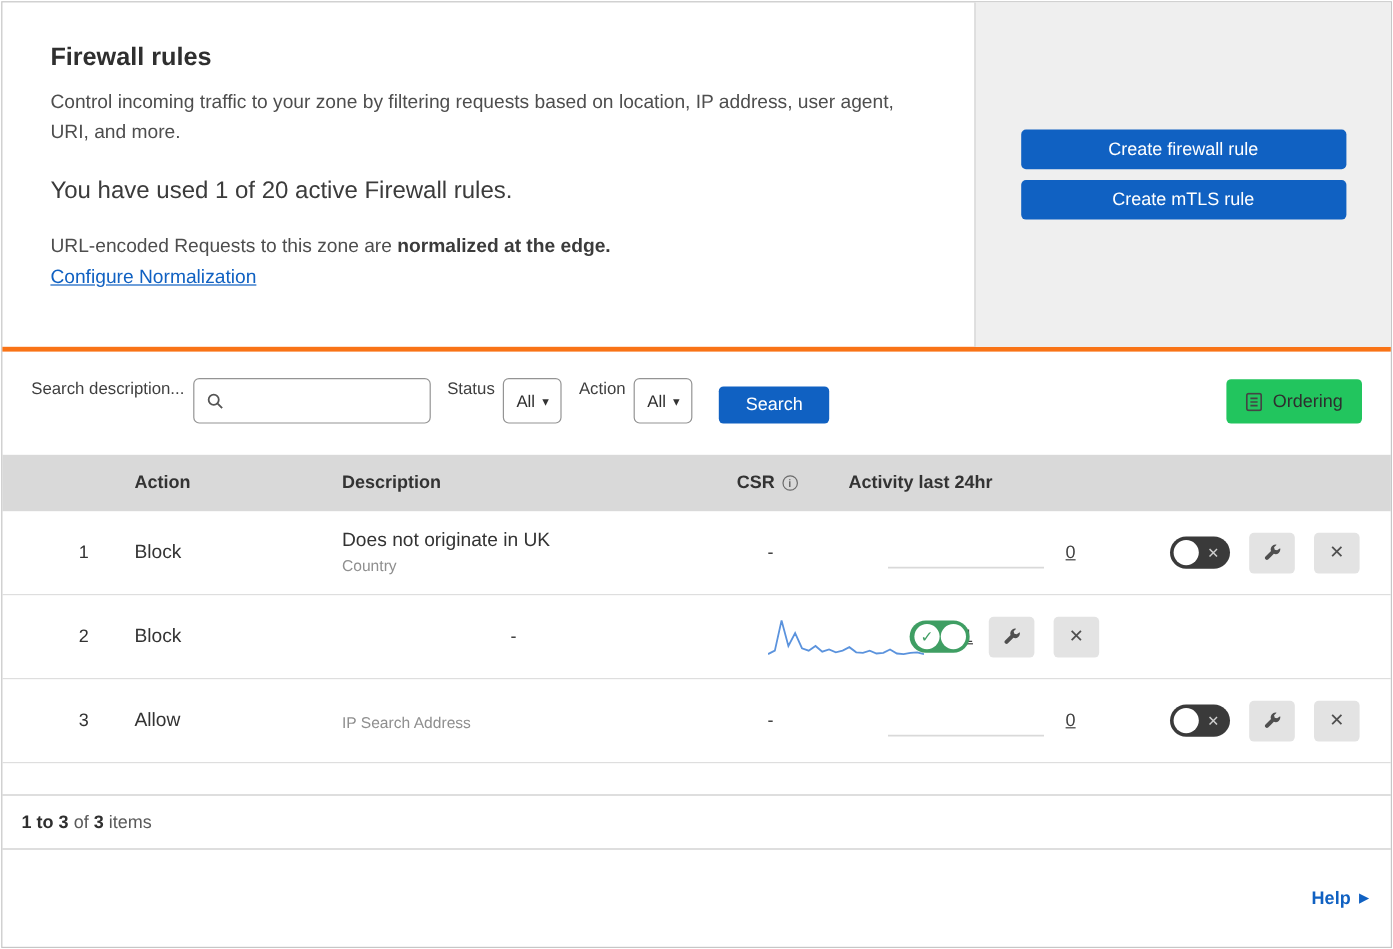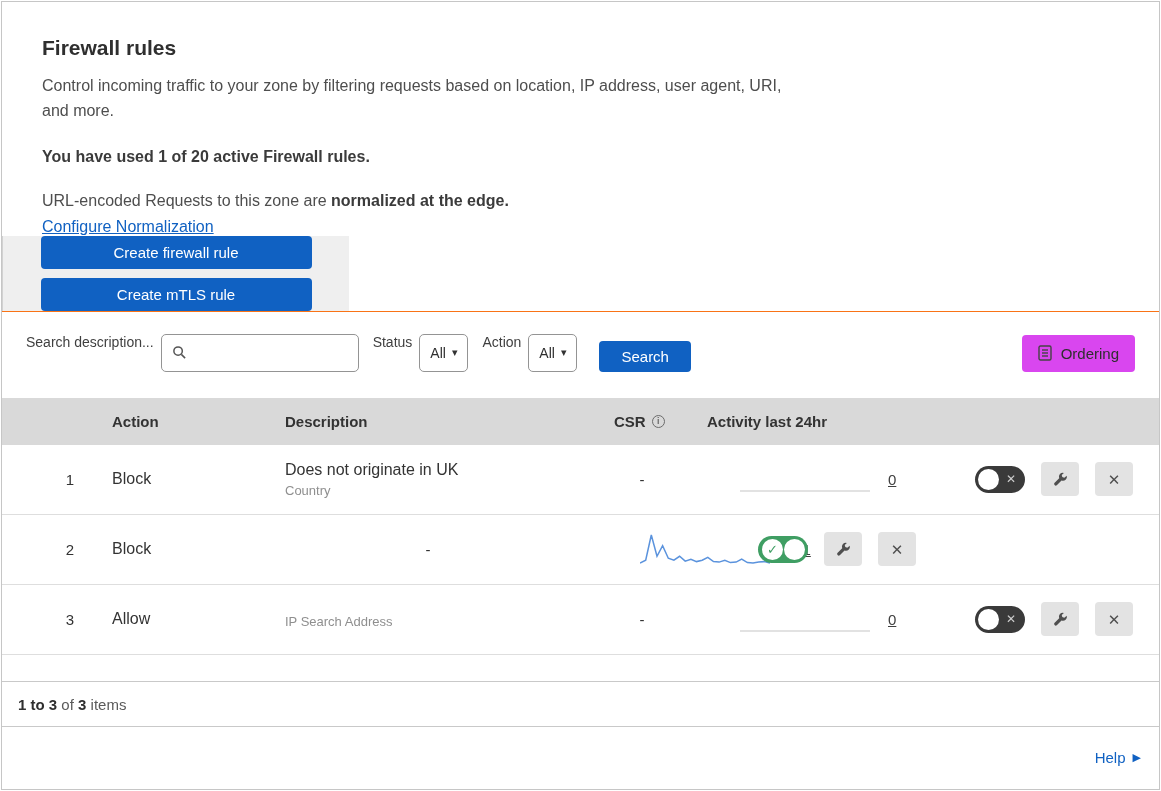--- a/index.html
+++ b/index.html
@@ -12,25 +12,25 @@
   .page {
     width: 1159px;
     height: 789px;
     border: 1px solid #c6c6c6;
     margin: 1px;
     display: flex;
     flex-direction: column;
     background: #fff;
   }
   
-  .top { display: flex; border-bottom: 1px solid #f97316; min-height: 291px; flex-direction: column; }
+  .top { display: flex; border-bottom: 4px solid #f97316; min-height: 291px; }
   .intro { flex: 1; padding: 34px 40px 0 40px; }
   .page-title { font-size: 21px; font-weight: 600; color: #2f2f2f; margin: 0 0 14px; }
   .desc { font-size: 16px; line-height: 1.55; color: #4e4e4e; margin: 0 0 24px; max-width: 740px; }
-  .usage { font-size: 16px; font-weight: 700; color: #3b3b3b; margin: 0 0 26px; }
+  .usage { font-size: 20px; font-weight: 400; color: #3b3b3b; margin: 0 0 26px; }
   .norm { font-size: 16px; color: #4e4e4e; margin: 0 0 8px; }
   .norm b { color: #3b3b3b; }
   .link { color: #1061c2; text-decoration: underline; font-size: 16px; cursor: pointer; }
   .actions-panel {
     width: 347px; background: #efefef; border-left: 1px solid #d2d2d2;
     display: flex; flex-direction: column; justify-content: center; align-items: center; gap: 9px;
   }
   .btn-primary {
     background: #1061c2; color: #fff; border: none; border-radius: 4px;
     font-size: 15px; font-family: inherit; cursor: pointer;
@@ -46,21 +46,21 @@
   }
   .search-box input { border: none; outline: none; flex: 1; min-width: 0; font-size: 14px; font-family: inherit; }
   .dropdown {
     height: 38px; border: 1px solid #949494; border-radius: 5px; background: #fff;
     font-size: 14px; color: #2f2f2f; padding: 0 10px; display: flex; align-items: center; gap: 6px;
     cursor: pointer; font-family: inherit;
   }
   .caret { font-size: 11px; color: #333; }
   .search-btn { height: 31px; padding: 0 22px; margin-left: 8px; }
   .ordering-btn {
-    margin-left: auto; height: 37px; background: #d946ef; border: none; border-radius: 4px;
+    margin-left: auto; height: 37px; background: #22c55e; border: none; border-radius: 4px;
     display: flex; align-items: center; gap: 9px; padding: 0 16px;
     font-size: 15px; color: #2e2e2e; cursor: pointer; font-family: inherit;
   }
   
   .thead, .trow { display: grid; grid-template-columns: 90px 172px 328px 100px 250px 1fr; align-items: center; }
   .thead { background: #d9d9d9; height: 47px; font-weight: 700; font-size: 15px; color: #333; }
   .th-action, .cell-action { padding-left: 20px; }
   .th-desc, .cell-desc { padding-left: 21px; }
   .th-csr { padding-left: 22px; display: flex; align-items: center; gap: 6px; }
   .th-activity { padding-left: 15px; }
@@ -94,21 +94,21 @@
   .icon-btn {
     width: 38px; height: 34px; background: #e3e3e3; border: none; border-radius: 4px;
     display: flex; align-items: center; justify-content: center; cursor: pointer;
   }
   .x-glyph { font-size: 15px; color: #4f4f4f; line-height: 1; }
   
   .table-gap { height: 26px; }
   .count-row { border-top: 1px solid #c9c9c9; padding: 14px 16px 13px; font-size: 15px; color: #5a5a5a; }
   .count-row b { color: #2f2f2f; }
   .help-row { border-top: 1px solid #c9c9c9; flex: 1; display: flex; justify-content: flex-end; align-items: center; padding: 0 18px; }
-  .help-link { color: #1061c2; font-size: 15px; display: inline-flex; align-items: center; gap: 7px; cursor: pointer; text-decoration: none; }
+  .help-link { color: #1061c2; font-size: 15px; display: inline-flex; align-items: center; gap: 7px; cursor: pointer; text-decoration: none; font-weight: bold; }
   .help-arrow { font-size: 11px; }
   .info-badge {
     width: 13px; height: 13px; border: 1px solid #6b6b6b; border-radius: 50%;
     font-size: 9px; color: #6b6b6b; display: inline-flex; align-items: center; justify-content: center;
   }
 </style>
 </head>
 <body>
 
 <div class="page">

